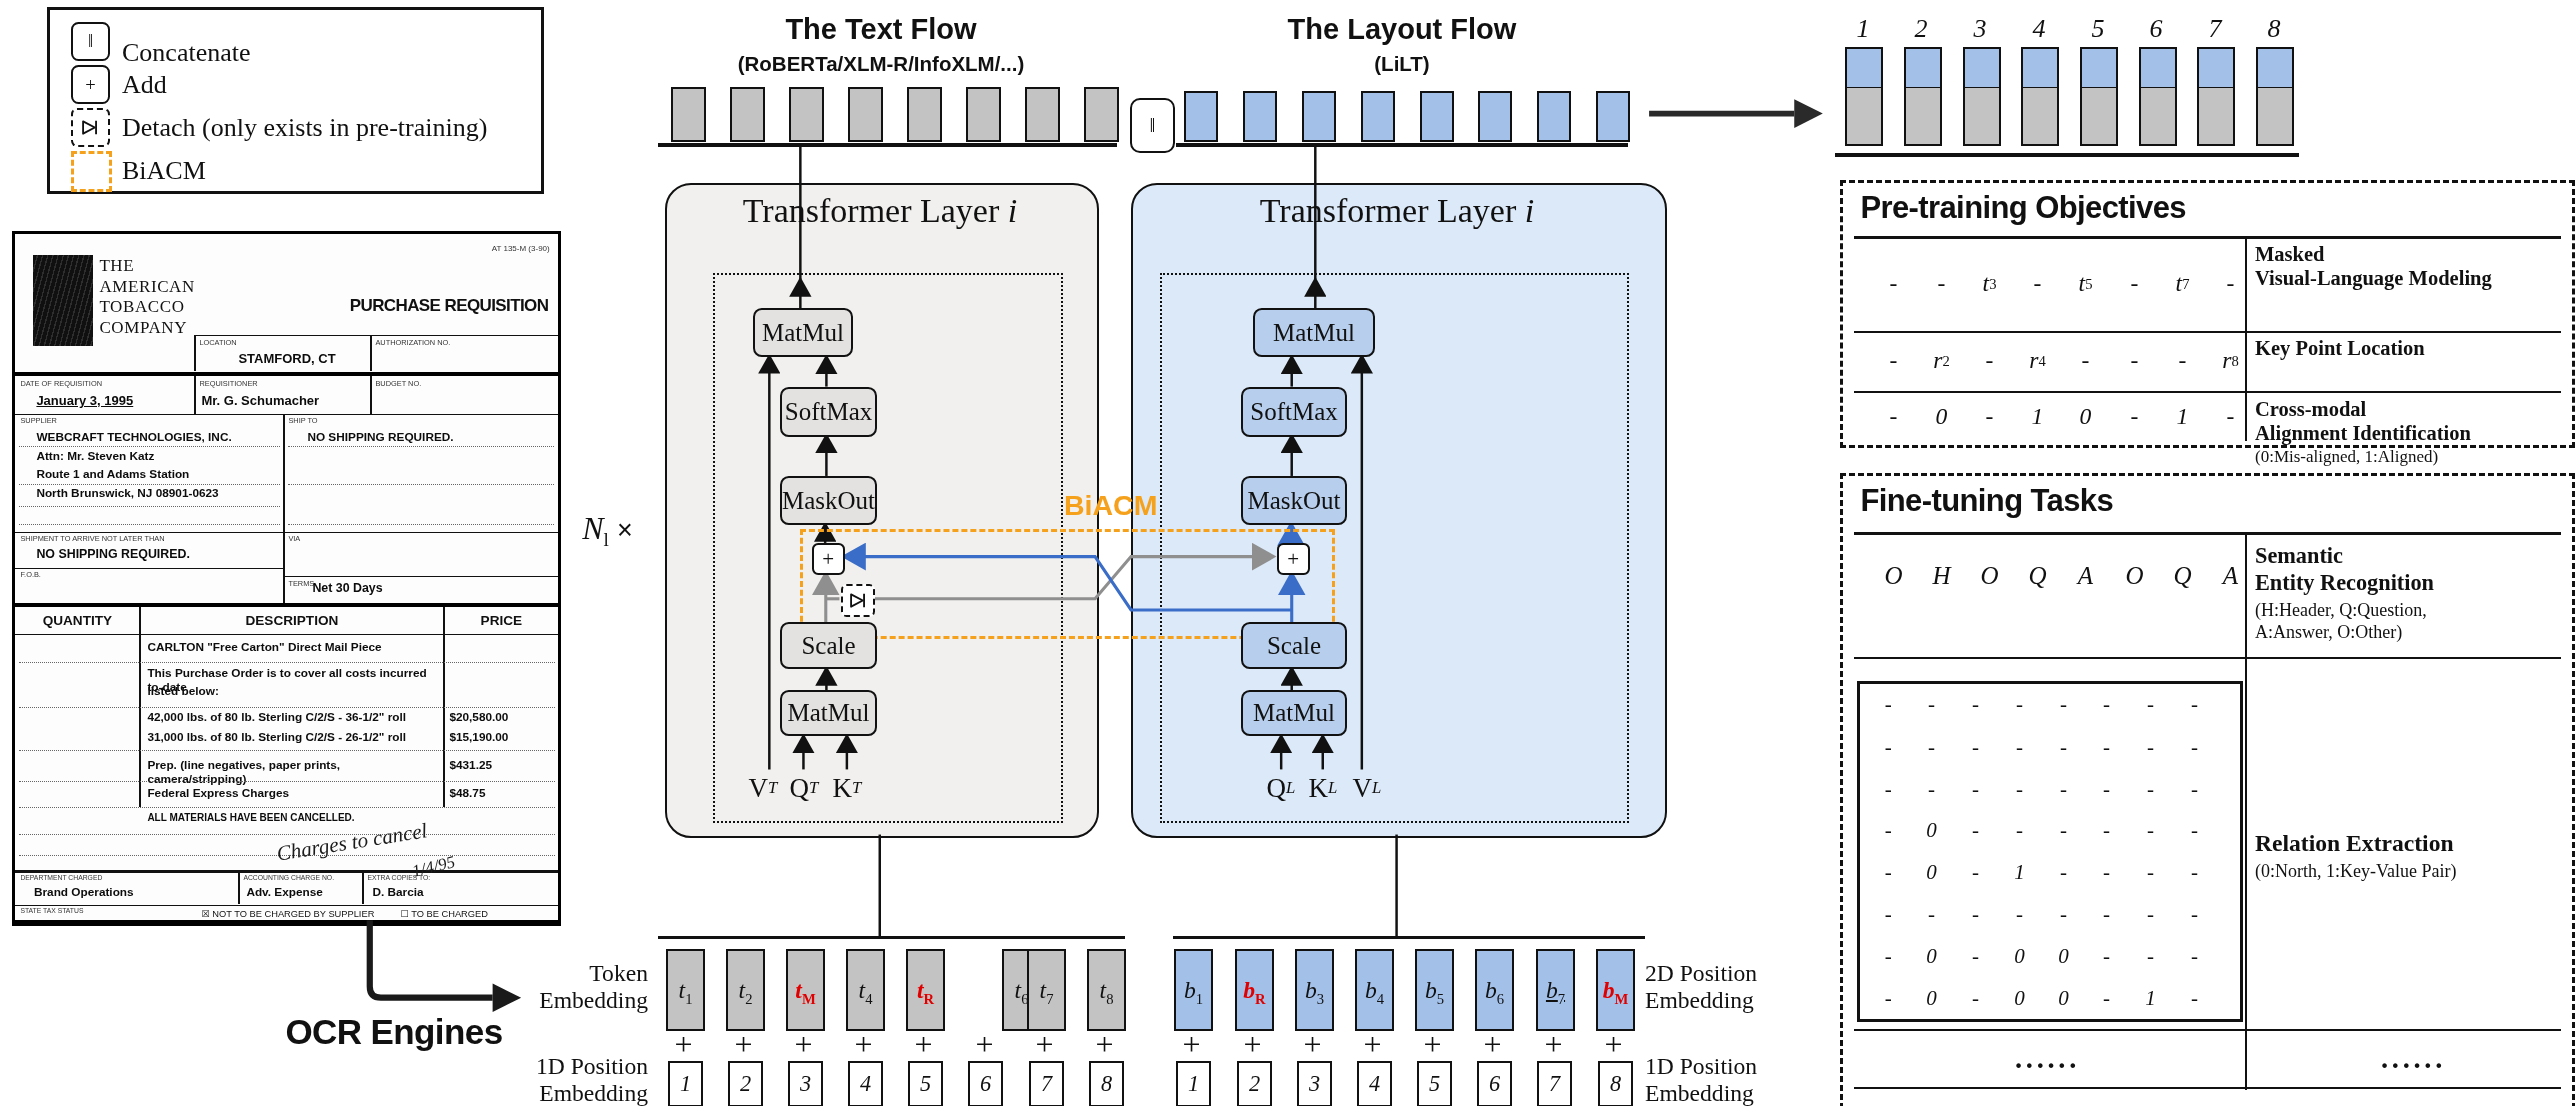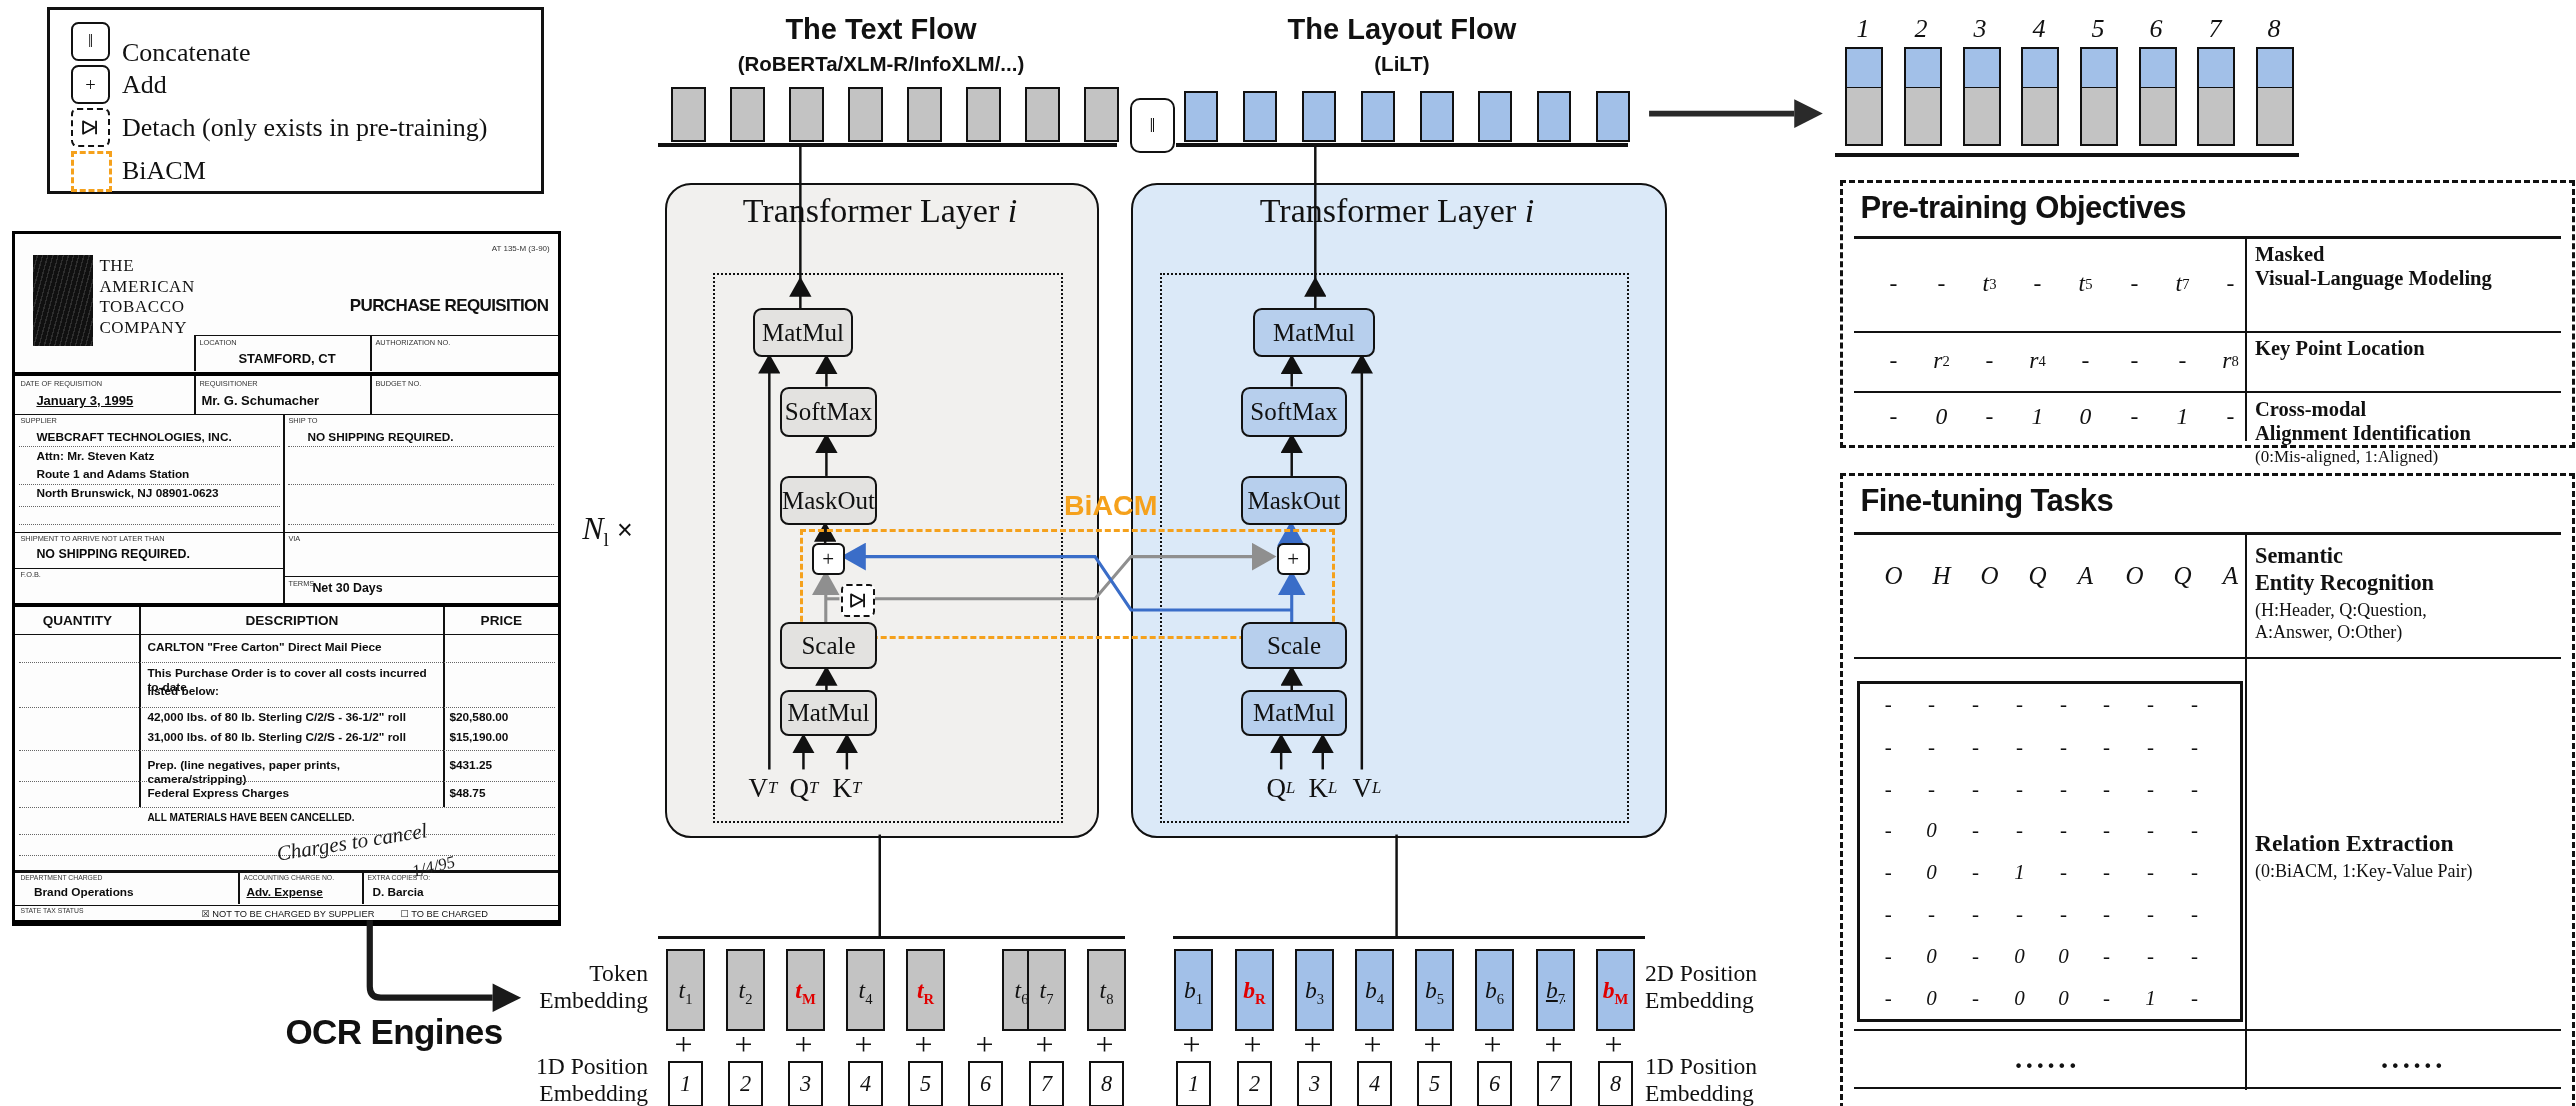--- a/index.html
+++ b/index.html
@@ -171,21 +171,21 @@
       <div class="dotlead" style="position: absolute; left: 3.7px; top: 599px; width: 536px; height: 1.2px;"></div>
       <div class="dotlead" style="position: absolute; left: 3.7px; top: 620px; width: 536px; height: 1.2px;"></div>
       <div class="serif it" style="position: absolute; left: 261px; top: 596px; font-size: 21px; transform: rotate(-9deg); color: rgb(27, 27, 27); z-index: 2;">Charges to cancel</div>
       <div class="serif it" style="position: absolute; left: 397px; top: 623px; font-size: 17px; transform: rotate(-14deg); color: rgb(27, 27, 27); z-index: 2;">1/4/95</div>
       <div class="rule" style="position: absolute; left: 0px; top: 636px; width: 543px; height: 2.5px;"></div>
       <div class="vline" style="position: absolute; left: 223px; top: 638px; width: 1.2px; height: 32px;"></div>
       <div class="vline" style="position: absolute; left: 347px; top: 638px; width: 1.2px; height: 32px;"></div>
       <div class="doc-label" style="position: absolute; left: 5px; top: 640px; font-size: 6.8px;">DEPARTMENT CHARGED</div>
       <div class="doc-val" style="position: absolute; left: 18.6px; top: 651px; font-size: 11.8px;">Brand Operations</div>
       <div class="doc-label" style="position: absolute; left: 228px; top: 640px; font-size: 6.8px;">ACCOUNTING CHARGE NO.</div>
-      <div class="doc-val" style="position: absolute; left: 231px; top: 651px; font-size: 11.8px; text-decoration: underline;">Adv. Expense</div>
+      <div class="doc-val" style="position: absolute; left: 231px; top: 651px; font-size: 11.8px;">Adv. Expense</div>
       <div class="doc-label" style="position: absolute; left: 352px; top: 640px; font-size: 6.8px;">EXTRA COPIES TO:</div>
       <div class="doc-val" style="position: absolute; left: 357px; top: 651px; font-size: 11.8px;">D. Barcia</div>
       <div class="rule" style="position: absolute; left: 0px; top: 671px; width: 543px; height: 1.2px;"></div>
       <div class="doc-label" style="position: absolute; left: 5px; top: 673px; font-size: 6.8px;">STATE TAX STATUS</div>
       <div class="sans" style="position: absolute; left: 186px; top: 674px; font-size: 9.3px;">☒ NOT TO BE CHARGED BY SUPPLIER</div>
       <div class="sans" style="position: absolute; left: 385px; top: 674px; font-size: 9.3px;">☐ TO BE CHARGED</div>
       <div style="position: absolute; left: 0px; top: 686px; width: 543px; height: 3.1px; background: rgb(0, 0, 0);"></div>
       <div style="position: absolute; left: 0px; top: 689px; width: 13.6px; height: 62px; border-right: 1.2px solid rgb(34, 34, 34); font-family: &quot;Liberation Sans&quot;, sans-serif; font-size: 5.6px; line-height: 6.2px; text-align: center; color: rgb(51, 51, 51); padding-top: 1.2px;">A<br>P<br>P<br>R<br>O<br>V<br>A<br>L<br>S</div>
       <div class="rule" style="position: absolute; left: 13.6px; top: 689px; width: 530px; height: 1.2px;"></div>
       <div class="doc-label" style="position: absolute; left: 15px; top: 691px; width: 124px; font-size: 5.6px; white-space: nowrap; overflow: hidden;">LOCAL APPROVAL</div>
@@ -612,21 +612,21 @@
           <i>-</i>
         </div>
         <div class="serif ctr" style="position: absolute; left: 271px; top: 298px; width: 40px; height: 32px; font-size: 21px;">
           <i>1</i>
         </div>
         <div class="serif ctr" style="position: absolute; left: 315px; top: 298px; width: 40px; height: 32px; font-size: 21px;">
           <i>-</i>
         </div>
       </div>
       <div class="serif b" style="position: absolute; left: 412px; top: 354px; font-size: 23.6px; white-space: nowrap;">Relation Extraction</div>
-      <div class="serif" style="position: absolute; left: 412px; top: 385px; font-size: 18px; white-space: nowrap;">(0:BiACM, 1:Key-Value Pair)</div>
+      <div class="serif" style="position: absolute; left: 412px; top: 385px; font-size: 18px; white-space: nowrap;">(0:North, 1:Key-Value Pair)</div>
       <div class="rule" style="position: absolute; left: 11.2px; top: 553px; width: 707px; height: 1.9px;"></div>
       <div class="serif b ctr" style="position: absolute; left: 93px; top: 561px; width: 223px; height: 43px; font-size: 28.5px; letter-spacing: 3.7px;">......</div>
       <div class="serif b ctr" style="position: absolute; left: 459px; top: 561px; width: 223px; height: 43px; font-size: 28.5px; letter-spacing: 3.7px;">......</div>
       <div class="rule" style="position: absolute; left: 11.2px; top: 611px; width: 707px; height: 1.9px;"></div>
     </div>
 
   <div class="abs" id="embeds" style="left:0;top:831px;width:2576px;height:275px;z-index:4;">
       <div class="rule" style="position: absolute; left: 658px; top: 105px; width: 467px; height: 3.1px;"></div>
       <div class="rule" style="position: absolute; left: 1173px; top: 105px; width: 472px; height: 3.1px;"></div>
       <div class="cell ctr serif" style="position: absolute; left: 666px; top: 118px; width: 35px; height: 78px; background: rgb(195, 195, 195); font-size: 23.6px;">

